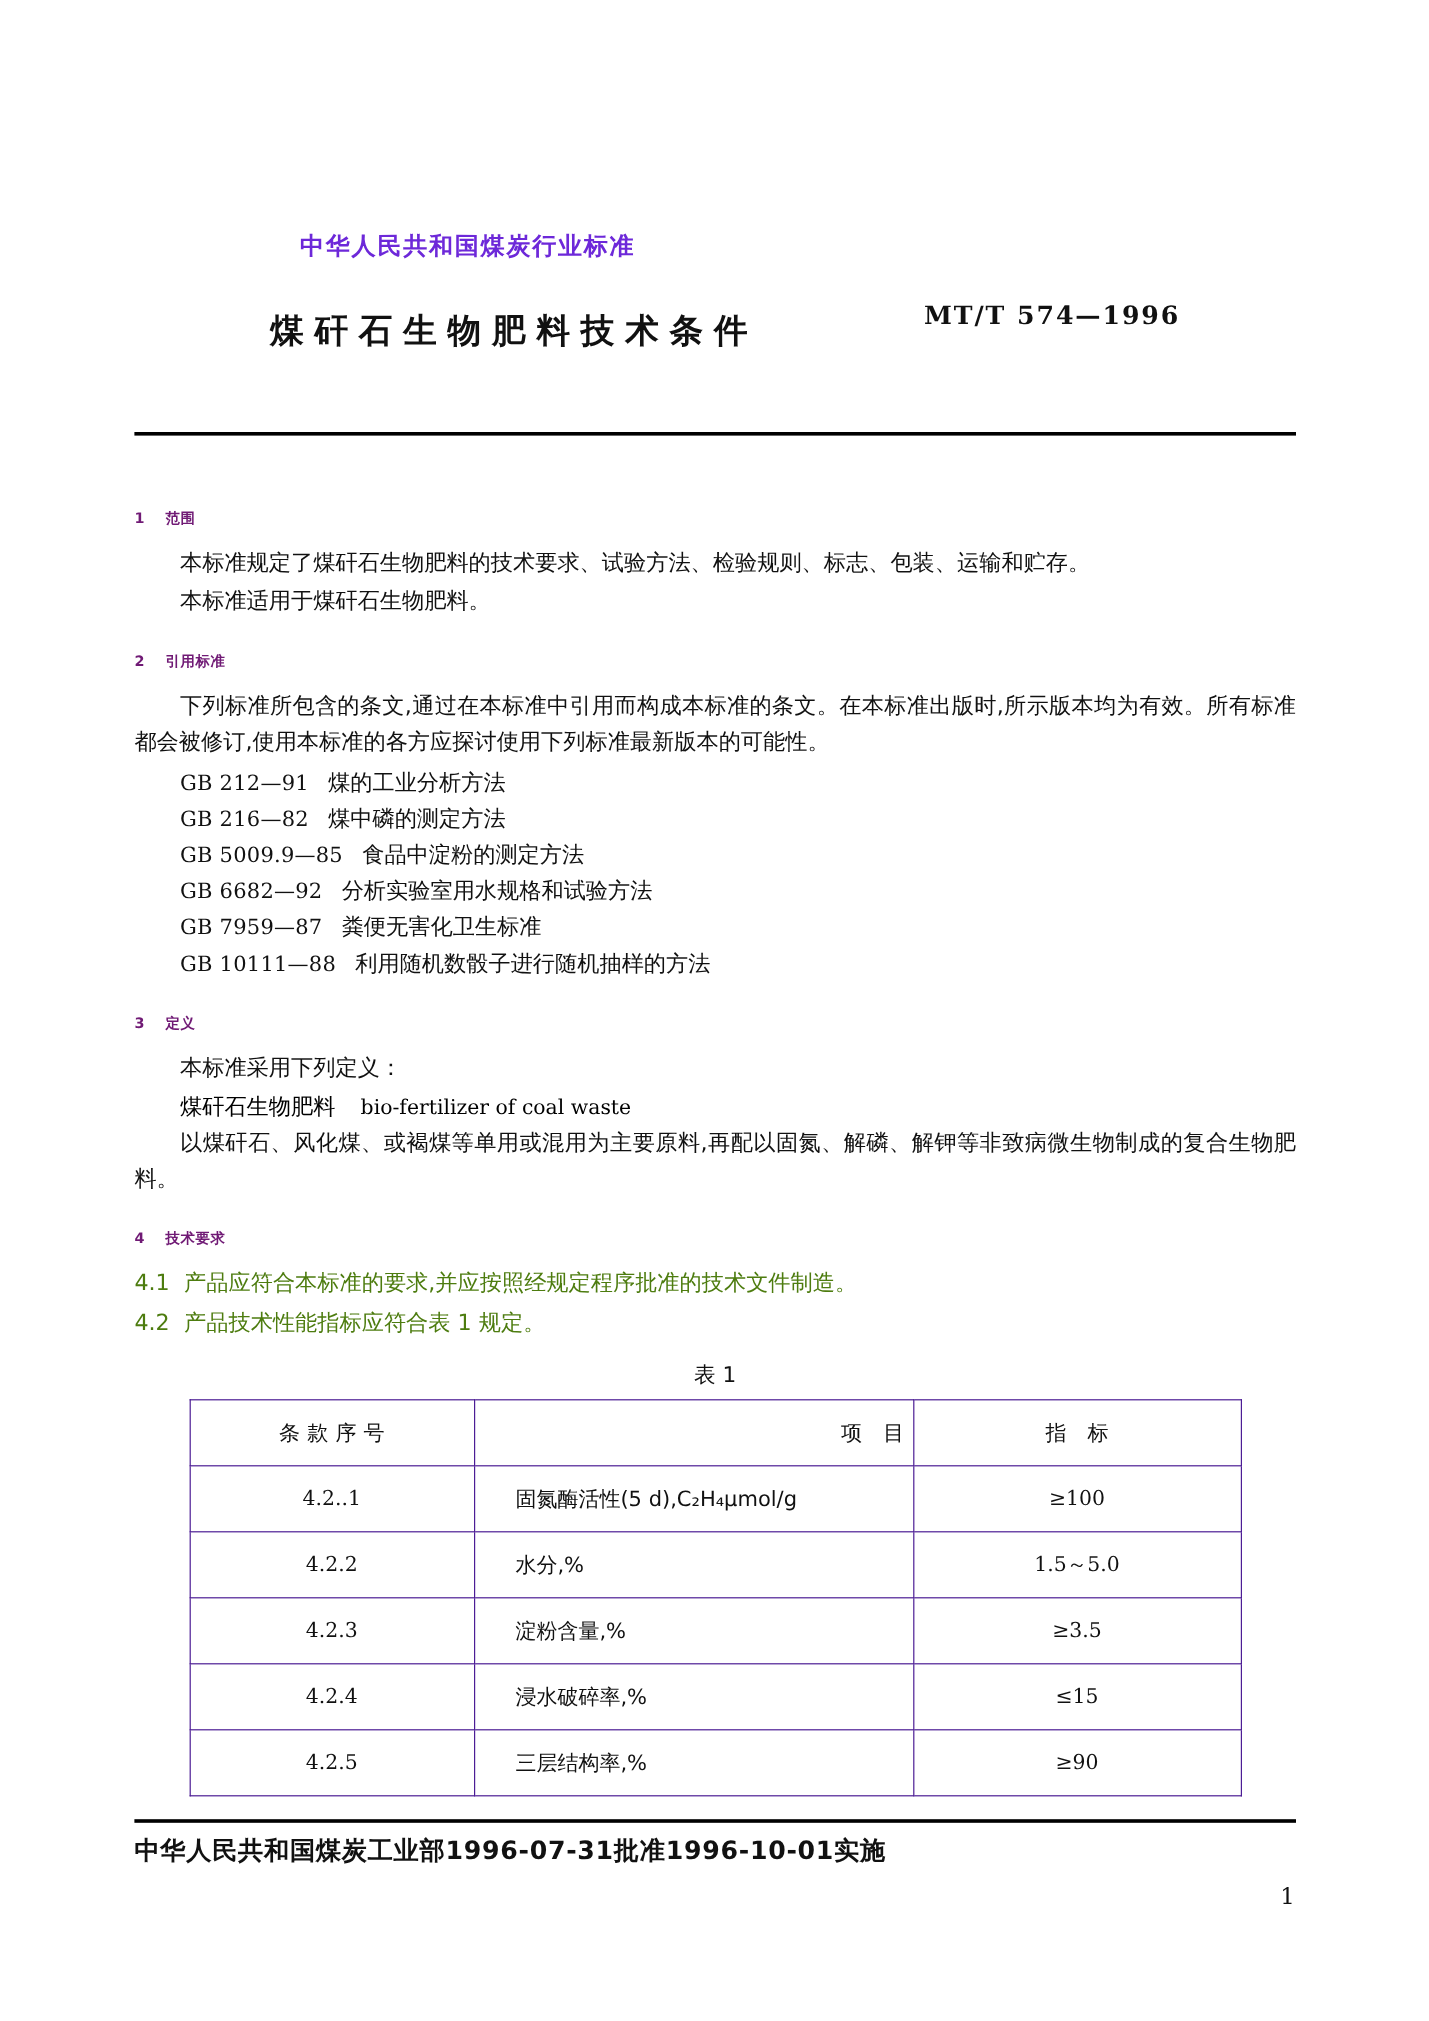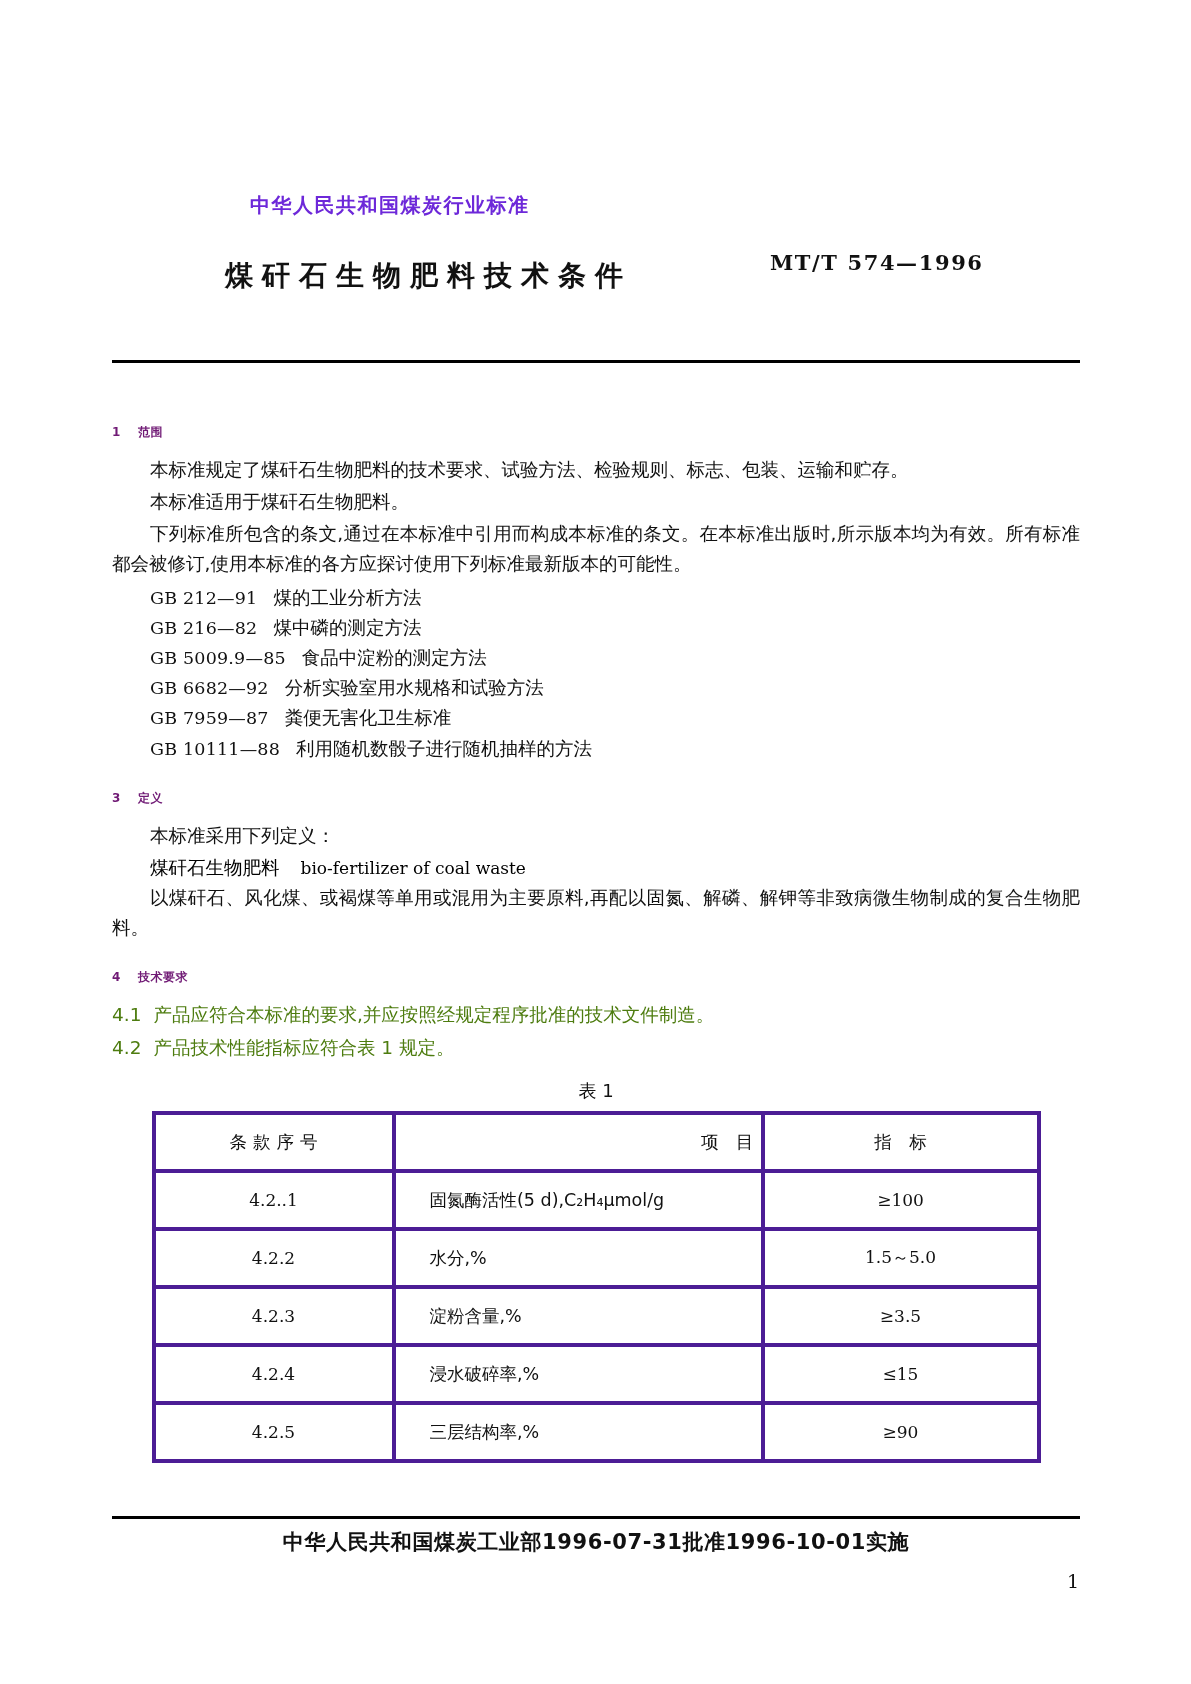--- a/index.html
+++ b/index.html
@@ -142,21 +142,21 @@
     margin: 16px 0 8px 0;
     color: #111;
   }
   table.spec {
     border-collapse: collapse;
     width: 868px;
     margin: 0 auto;
     table-layout: fixed;
   }
   table.spec th, table.spec td {
-    border: 4px solid #4c1d95;
+    border: 1px solid #4c1d95;
     height: 52px;
     font-weight: 400;
     color: #111;
     font-size: 17px;
   }
   table.spec thead th {
     font-size: 17.5px;
     letter-spacing: 6px;
     text-indent: 6px;
   }
@@ -180,21 +180,21 @@
     width: 968px;
     height: 3px;
     background: #000;
   }
   .footer {
     position: absolute;
     left: 112px;
     top: 1528px;
     width: 968px;
     display: flex;
-    justify-content: center;
+    justify-content: flex-start;
     align-items: baseline;
   }
   .foot-left, .foot-right {
     font-size: 21px;
     font-weight: 700;
     color: #111;
     letter-spacing: 0.6px;
     white-space: nowrap;
   }
   .page-num {
@@ -219,20 +219,23 @@
   <div class="rule"></div>
 
   <div class="body">
 
     <div class="sec-head">
       <span class="num">1</span><span>范围</span>
     </div>
     <p class="para indent">本标准规定了煤矸石生物肥料的技术要求、试验方法、检验规则、标志、包装、运输和贮存。</p>
     <p class="para indent">本标准适用于煤矸石生物肥料。</p>
 
+    <div class="sec-head">
+      <span class="num">2</span><span>引用标准</span>
+    </div>
     <p class="para indent">下列标准所包含的条文,通过在本标准中引用而构成本标准的条文。在本标准出版时,所示版本均为有效。所有标准都会被修订,使用本标准的各方应探讨使用下列标准最新版本的可能性。</p>
     <ul class="gb-list">
       <li class="gb-item">
         <span class="gb-code">GB 212—91</span><span class="gb-title">煤的工业分析方法</span>
       </li>
       <li class="gb-item">
         <span class="gb-code">GB 216—82</span><span class="gb-title">煤中磷的测定方法</span>
       </li>
       <li class="gb-item">
         <span class="gb-code">GB 5009.9—85</span><span class="gb-title">食品中淀粉的测定方法</span>

